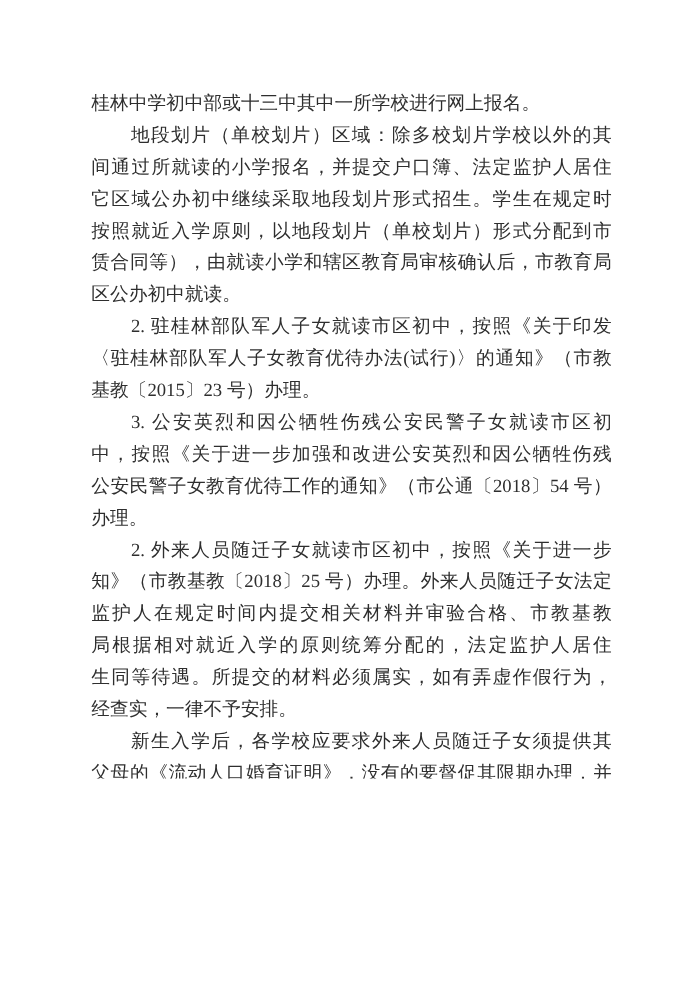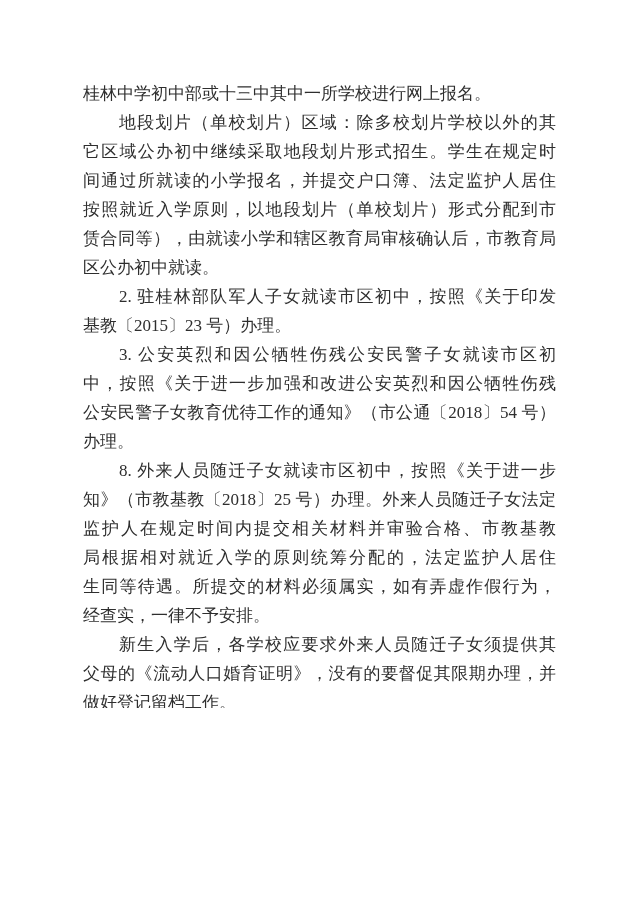--- a/index.html
+++ b/index.html
@@ -48,32 +48,33 @@
     letter-spacing: 1px;
   }
 </style>
 </head>
 <body>
 
 <div class="page">
   <div class="text-block">
       <div class="line last">桂林中学初中部或十三中其中一所学校进行网上报名。</div>
       <div class="line indent">地段划片（单校划片）区域：除多校划片学校以外的其</div>
+      <div class="line">间通过所就读的小学报名，并提交户口簿、法定监护人居住</div>
       <div class="line">它区域公办初中继续采取地段划片形式招生。学生在规定时</div>
-      <div class="line">间通过所就读的小学报名，并提交户口簿、法定监护人居住</div>
       <div class="line">按照就近入学原则，以地段划片（单校划片）形式分配到市</div>
       <div class="line">赁合同等），由就读小学和辖区教育局审核确认后，市教育局</div>
       <div class="line last">区公办初中就读。</div>
       <div class="line indent">2. 驻桂林部队军人子女就读市区初中，按照《关于印发</div>
+      <div class="line">〈驻桂林部队军人子女教育优待办法(试行)〉的通知》（市教</div>
       <div class="line last">基教〔2015〕23 号）办理。</div>
       <div class="line indent">3. 公安英烈和因公牺牲伤残公安民警子女就读市区初</div>
       <div class="line">中，按照《关于进一步加强和改进公安英烈和因公牺牲伤残</div>
       <div class="line">公安民警子女教育优待工作的通知》（市公通〔2018〕54 号）</div>
       <div class="line last">办理。</div>
-      <div class="line indent">8. 外来人员随迁子女就读市区初中，按照《关于进一步</div>
+      <div class="line indent">2. 外来人员随迁子女就读市区初中，按照《关于进一步</div>
       <div class="line">知》（市教基教〔2018〕25 号）办理。外来人员随迁子女法定</div>
       <div class="line">监护人在规定时间内提交相关材料并审验合格、市教基教</div>
       <div class="line">局根据相对就近入学的原则统筹分配的，法定监护人居住</div>
       <div class="line">生同等待遇。所提交的材料必须属实，如有弄虚作假行为，</div>
       <div class="line last">经查实，一律不予安排。</div>
       <div class="line indent">新生入学后，各学校应要求外来人员随迁子女须提供其</div>
       <div class="line">父母的《流动人口婚育证明》，没有的要督促其限期办理，并</div>
       <div class="line last">做好登记留档工作。</div>
     </div>
   <div class="footer">- 4 -</div>

